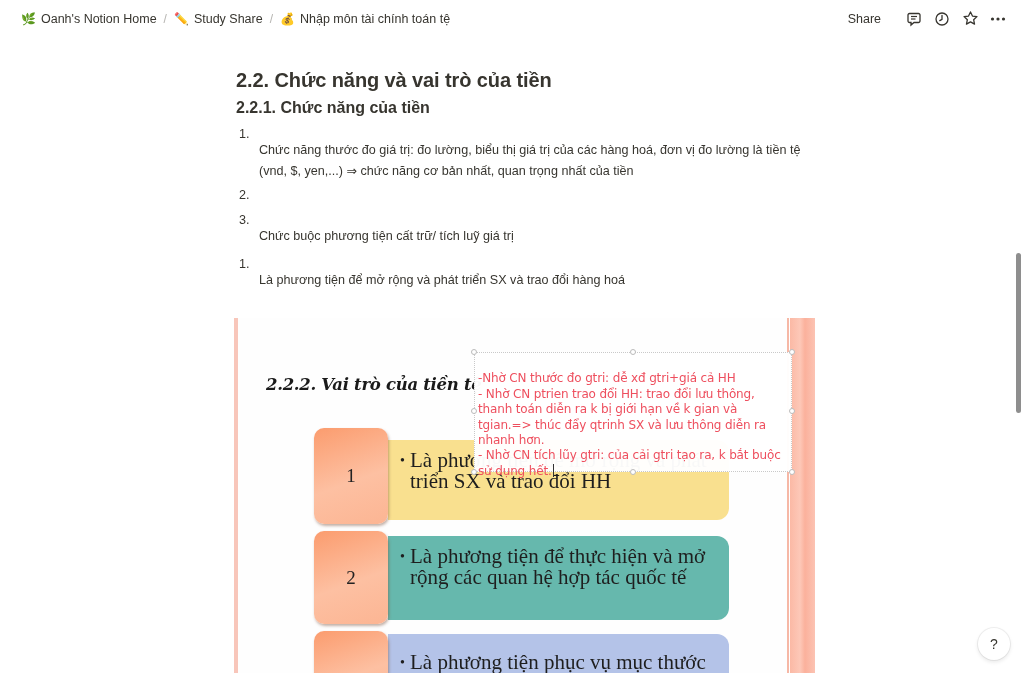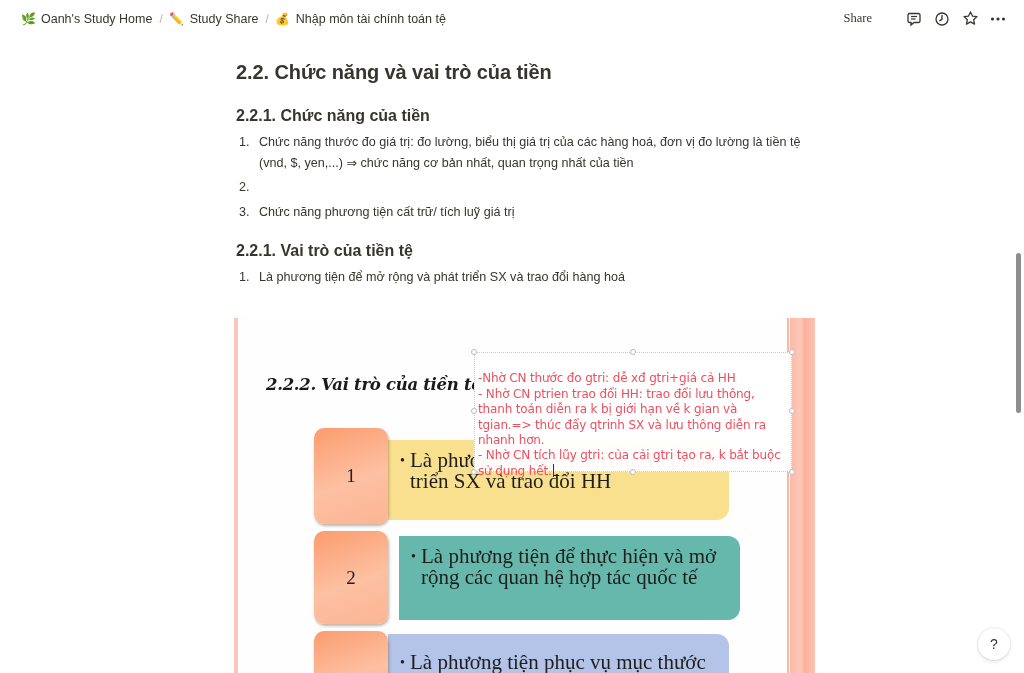--- a/index.html
+++ b/index.html
@@ -6,34 +6,34 @@
     html, body { width: 1024px; height: 673px; overflow: hidden; background: #ffffff; }
     body { font-family: "Liberation Sans", "DejaVu Sans", sans-serif; color: #37352f; position: relative; }
 
     
     .topbar { position: absolute; left: 0; top: 0; width: 1024px; height: 37px; display: flex; align-items: center; justify-content: space-between; padding: 0 12px 0 18px; }
     .breadcrumb { display: flex; align-items: center; font-size: 12.5px; color: #37352f; }
     .crumb { display: flex; align-items: center; gap: 5px; padding: 2px 3px; border-radius: 3px; cursor: pointer; }
     .crumb .emoji { font-size: 12px; line-height: 1; }
     .sep { color: #b5b4b0; margin: 0 4px; font-size: 12px; }
     .actions { display: flex; align-items: center; gap: 0; }
-    .share { font-size: 12.5px; color: #37352f; padding: 3px 8px; margin-right: 20px; cursor: pointer; font-family: Liberation Serif, serif; }
+    .share { font-size: 12.5px; color: #37352f; padding: 3px 8px; margin-right: 11px; cursor: pointer; }
     .icon-btn { width: 28px; height: 26px; display: flex; align-items: center; justify-content: center; cursor: pointer; }
     .icon-btn svg { display: block; }
 
     
-    .page { position: absolute; left: 236px; top: 48px; width: 580px; }
+    .page { position: absolute; left: 236px; top: 56px; width: 580px; }
     h1.h-main { font-size: 20px; font-weight: 700; color: #37352f; margin-top: 11px; line-height: 26px; letter-spacing: -0.1px; }
     h2.h-sub { font-size: 16px; font-weight: 700; color: #37352f; line-height: 22px; }
-    .h-sub.first { margin-top: 20px; }
+    .h-sub.first { margin-top: 4px; }
     .h-sub.second { margin-top: 15px; }
     ol.list { list-style: none; margin-top: 4px; }
     ol.list li { display: flex; font-size: 12.6px; line-height: 20.5px; color: #37352f; padding: 1px 0 3px 0; }
     ol.list li .num { width: 23px; flex-shrink: 0; padding-left: 3px; }
-    ol.list li .txt { flex: 1; }
+    ol.list li .txt { flex: 1; margin-top: 16px; }
 
     
     .slide { position: absolute; left: 234px; top: 318px; width: 581px; height: 355px; background: #fefefe; overflow: hidden; }
     .slide .edge-left { position: absolute; left: 0; top: 0; width: 4px; height: 100%; background: #f8c6ba; }
     .slide .edge-right-1 { position: absolute; left: 553px; top: 0; width: 2px; height: 100%; background: #f6b8a6; }
     .slide .edge-right-2 { position: absolute; left: 556px; top: 0; width: 25px; height: 100%; background: linear-gradient(to right, #fbb9a5, #fdc8b8 40%, #fbb19c 60%, #fcc3b3); }
     .slide-title { position: absolute; left: 32px; top: 57px; font-family: "DejaVu Serif", "Liberation Serif", serif; font-style: italic; font-weight: 700; font-size: 16.5px; color: #1a1a1a; letter-spacing: -0.3px; }
 
     .num-box { position: absolute; width: 74px; border-radius: 10px; background: linear-gradient(160deg, #fb9c6e 0%, #fdc0a2 55%, #fcb593 100%); box-shadow: 1px 2px 3px rgba(120,80,60,0.45); display: flex; align-items: center; justify-content: center; font-family: "Liberation Serif", "DejaVu Serif", serif; font-size: 19px; color: #222; }
     .bar { position: absolute; left: 154px; width: 341px; border-radius: 0 12px 12px 0; font-family: "Liberation Serif", "DejaVu Serif", serif; font-size: 21px; line-height: 21px; color: #1e1e1e; padding: 10px 10px 0 12px; }
@@ -50,21 +50,21 @@
     
     .help { position: absolute; left: 978px; top: 628px; width: 32px; height: 32px; border-radius: 50%; background: #fff; box-shadow: 0 0 0 1px rgba(15,15,15,0.06), 0 2px 4px rgba(15,15,15,0.1); display: flex; align-items: center; justify-content: center; font-size: 14px; color: #37352f; cursor: pointer; }
   </style>
 </head>
 <body>
 
 <div class="topbar">
   <div class="breadcrumb">
     <div class="crumb">
       <span class="emoji">🌿</span>
-      <span>Oanh's Study Home</span>
+      <span>Oanh's Notion Home</span>
     </div>
     <span class="sep">/</span>
     <div class="crumb">
       <span class="emoji">✏️</span>
       <span>Study Share</span>
     </div>
     <span class="sep">/</span>
     <div class="crumb">
       <span class="emoji">💰</span>
       <span>Nhập môn tài chính toán tệ</span>
@@ -107,46 +107,45 @@
   <ol class="list">
     <li>
       <span class="num">1.</span>
       <span class="txt">Chức năng thước đo giá trị: đo lường, biểu thị giá trị của các hàng hoá, đơn vị đo lường là tiền tệ (vnd, $, yen,...) ⇒ chức năng cơ bản nhất, quan trọng nhất của tiền</span>
     </li>
     <li>
       <span class="num">2.</span>
     </li>
     <li>
       <span class="num">3.</span>
-      <span class="txt">Chức năng phương tiện cất trữ/ tích luỹ giá trị</span>
+      <span class="txt">Chức buộc phương tiện cất trữ/ tích luỹ giá trị</span>
     </li>
   </ol>
 
-  <h2 class="h-sub second">2.2.1. Vai trò của tiền tệ</h2>
   <ol class="list">
     <li>
       <span class="num">1.</span>
       <span class="txt">Là phương tiện để mở rộng và phát triển SX và trao đổi hàng hoá</span>
     </li>
   </ol>
 </div>
 
 <div class="slide">
   <div class="edge-left"></div>
   <div class="edge-right-1"></div>
   <div class="edge-right-2"></div>
 
   <div class="slide-title">2.2.2. Vai trò của tiền tệ</div>
 
   <div class="bar" style="top:122px;height:80px;background:#f9e08f;">
     <span class="bullet">•</span><span class="btxt">Là phương tiện để mở rộng và phát triển SX và trao đổi HH</span>
   </div>
   <div class="num-box" style="left:80px;top:110px;height:96px;">1</div>
 
-  <div class="bar" style="top:218px;height:84px;background:#66b8ad;margin-left:11px;">
+  <div class="bar" style="top:218px;height:84px;background:#66b8ad;">
     <span class="bullet">•</span><span class="btxt">Là phương tiện để thực hiện và mở rộng các quan hệ hợp tác quốc tế</span>
   </div>
   <div class="num-box" style="left:80px;top:213px;height:93px;">2</div>
 
   <div class="bar" style="top:316px;height:60px;background:#b4c3e8;padding-top:18px;">
     <span class="bullet">•</span><span class="btxt">Là phương tiện phục vụ mục thước</span>
   </div>
   <div class="num-box" style="left:80px;top:313px;height:80px;align-items:flex-end;padding-bottom:8px;">3</div>
 
   <div class="annot">

